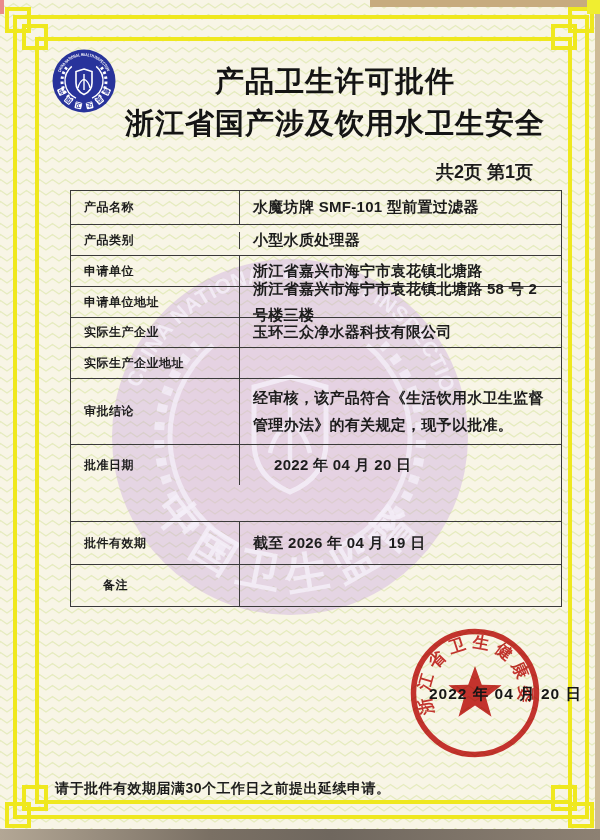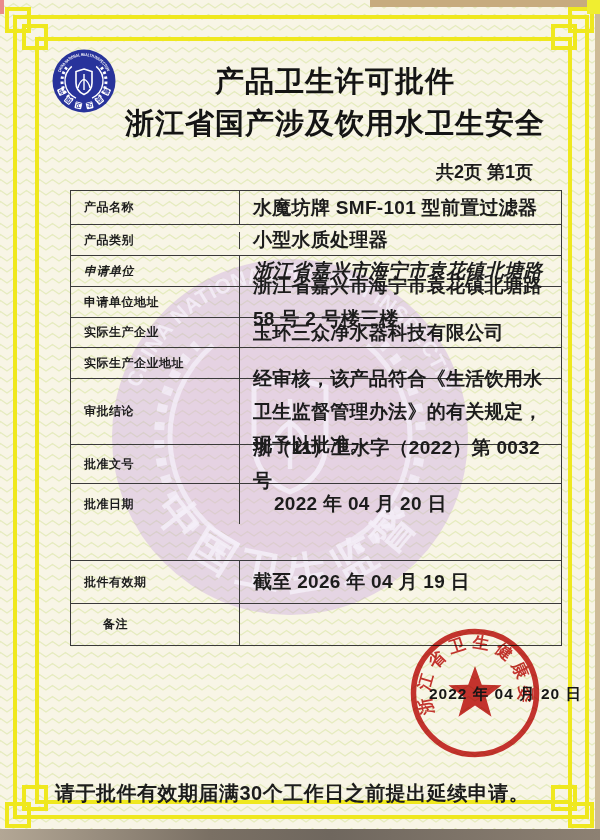--- a/index.html
+++ b/index.html
@@ -41,29 +41,29 @@
   .seal-date{position:absolute;left:429px;top:684px;font-size:15.5px;font-weight:700;
     letter-spacing:1px;color:#151515;white-space:nowrap;}
 
   
   .cert-table{position:absolute;left:70px;top:190px;width:492px;border:1.8px solid #3a3a3a;}
   .trow{display:flex;border-top:1.4px solid #3a3a3a;}
   .trow:first-child{border-top:none;}
   .tl{width:169px;border-right:1.4px solid #3a3a3a;display:flex;align-items:center;
       padding-left:13px;font-size:12px;font-weight:700;letter-spacing:.5px;}
   .tv{flex:1;display:flex;align-items:center;padding-left:13px;padding-right:6px;
-      font-size:19px;font-weight:700;letter-spacing:.3px;line-height:1.75;}
-  .r1{height:33px;} .r2{height:31px;align-items:center;} .r3{height:31px;font-style:italic;} .r4{height:31px;}
+      font-size:15px;font-weight:700;letter-spacing:.3px;line-height:1.75;}
+  .r1{height:33px;} .r2{height:31px;align-items:center;} .r3{height:31px;} .r4{height:31px;}
   .r5{height:30px;} .r6{height:31px;} .r7{height:66px;} .r8{height:39px;}
   .r9{height:41px;} .r10{height:43px;margin-top:36px;} .r11{height:42px;}
   .indent-label{padding-left:32px;}
   .indent-value{padding-left:34px;}
 
   
-  .footer-note{position:absolute;left:55px;top:780px;font-size:20px;font-weight:700;letter-spacing:.5px;}
+  .footer-note{position:absolute;left:55px;top:780px;font-size:14px;font-weight:700;letter-spacing:.5px;}
 </style>
 </head>
 <body>
 
 <div class="page">
 
   <svg id="wave-bg" viewBox="0 0 600 840" xmlns="http://www.w3.org/2000/svg">
       <path d="M-6 8 l6.5 -4.5 l6.5 4.5 l6.5 -4.5 l6.5 4.5 l6.5 -4.5 l6.5 4.5 l6.5 -4.5 l6.5 4.5 l6.5 -4.5 l6.5 4.5 l6.5 -4.5 l6.5 4.5 l6.5 -4.5 l6.5 4.5 l6.5 -4.5 l6.5 4.5 l6.5 -4.5 l6.5 4.5 l6.5 -4.5 l6.5 4.5 l6.5 -4.5 l6.5 4.5 l6.5 -4.5 l6.5 4.5 l6.5 -4.5 l6.5 4.5 l6.5 -4.5 l6.5 4.5 l6.5 -4.5 l6.5 4.5 l6.5 -4.5 l6.5 4.5 l6.5 -4.5 l6.5 4.5 l6.5 -4.5 l6.5 4.5 l6.5 -4.5 l6.5 4.5 l6.5 -4.5 l6.5 4.5 l6.5 -4.5 l6.5 4.5 l6.5 -4.5 l6.5 4.5 l6.5 -4.5 l6.5 4.5 l6.5 -4.5 l6.5 4.5 l6.5 -4.5 l6.5 4.5 l6.5 -4.5 l6.5 4.5 l6.5 -4.5 l6.5 4.5 l6.5 -4.5 l6.5 4.5 l6.5 -4.5 l6.5 4.5 l6.5 -4.5 l6.5 4.5 l6.5 -4.5 l6.5 4.5 l6.5 -4.5 l6.5 4.5 l6.5 -4.5 l6.5 4.5 l6.5 -4.5 l6.5 4.5 l6.5 -4.5 l6.5 4.5 l6.5 -4.5 l6.5 4.5 l6.5 -4.5 l6.5 4.5 l6.5 -4.5 l6.5 4.5 l6.5 -4.5 l6.5 4.5 l6.5 -4.5 l6.5 4.5 l6.5 -4.5 l6.5 4.5 l6.5 -4.5 l6.5 4.5 l6.5 -4.5 l6.5 4.5 l6.5 -4.5 l6.5 4.5 l6.5 -4.5 l6.5 4.5 l6.5 -4.5 l6.5 4.5 l6.5 -4.5 l6.5 4.5 l6.5 -4.5 l6.5 4.5" fill="none" stroke="#dfe8b2" stroke-width="1.3" opacity="0.75"></path>
       <path d="M-6 19 l6.5 -4.5 l6.5 4.5 l6.5 -4.5 l6.5 4.5 l6.5 -4.5 l6.5 4.5 l6.5 -4.5 l6.5 4.5 l6.5 -4.5 l6.5 4.5 l6.5 -4.5 l6.5 4.5 l6.5 -4.5 l6.5 4.5 l6.5 -4.5 l6.5 4.5 l6.5 -4.5 l6.5 4.5 l6.5 -4.5 l6.5 4.5 l6.5 -4.5 l6.5 4.5 l6.5 -4.5 l6.5 4.5 l6.5 -4.5 l6.5 4.5 l6.5 -4.5 l6.5 4.5 l6.5 -4.5 l6.5 4.5 l6.5 -4.5 l6.5 4.5 l6.5 -4.5 l6.5 4.5 l6.5 -4.5 l6.5 4.5 l6.5 -4.5 l6.5 4.5 l6.5 -4.5 l6.5 4.5 l6.5 -4.5 l6.5 4.5 l6.5 -4.5 l6.5 4.5 l6.5 -4.5 l6.5 4.5 l6.5 -4.5 l6.5 4.5 l6.5 -4.5 l6.5 4.5 l6.5 -4.5 l6.5 4.5 l6.5 -4.5 l6.5 4.5 l6.5 -4.5 l6.5 4.5 l6.5 -4.5 l6.5 4.5 l6.5 -4.5 l6.5 4.5 l6.5 -4.5 l6.5 4.5 l6.5 -4.5 l6.5 4.5 l6.5 -4.5 l6.5 4.5 l6.5 -4.5 l6.5 4.5 l6.5 -4.5 l6.5 4.5 l6.5 -4.5 l6.5 4.5 l6.5 -4.5 l6.5 4.5 l6.5 -4.5 l6.5 4.5 l6.5 -4.5 l6.5 4.5 l6.5 -4.5 l6.5 4.5 l6.5 -4.5 l6.5 4.5 l6.5 -4.5 l6.5 4.5 l6.5 -4.5 l6.5 4.5 l6.5 -4.5 l6.5 4.5 l6.5 -4.5 l6.5 4.5 l6.5 -4.5 l6.5 4.5 l6.5 -4.5 l6.5 4.5 l6.5 -4.5 l6.5 4.5" fill="none" stroke="#dfe8b2" stroke-width="1.3" opacity="0.75"></path>
       <path d="M-6 30 l6.5 -4.5 l6.5 4.5 l6.5 -4.5 l6.5 4.5 l6.5 -4.5 l6.5 4.5 l6.5 -4.5 l6.5 4.5 l6.5 -4.5 l6.5 4.5 l6.5 -4.5 l6.5 4.5 l6.5 -4.5 l6.5 4.5 l6.5 -4.5 l6.5 4.5 l6.5 -4.5 l6.5 4.5 l6.5 -4.5 l6.5 4.5 l6.5 -4.5 l6.5 4.5 l6.5 -4.5 l6.5 4.5 l6.5 -4.5 l6.5 4.5 l6.5 -4.5 l6.5 4.5 l6.5 -4.5 l6.5 4.5 l6.5 -4.5 l6.5 4.5 l6.5 -4.5 l6.5 4.5 l6.5 -4.5 l6.5 4.5 l6.5 -4.5 l6.5 4.5 l6.5 -4.5 l6.5 4.5 l6.5 -4.5 l6.5 4.5 l6.5 -4.5 l6.5 4.5 l6.5 -4.5 l6.5 4.5 l6.5 -4.5 l6.5 4.5 l6.5 -4.5 l6.5 4.5 l6.5 -4.5 l6.5 4.5 l6.5 -4.5 l6.5 4.5 l6.5 -4.5 l6.5 4.5 l6.5 -4.5 l6.5 4.5 l6.5 -4.5 l6.5 4.5 l6.5 -4.5 l6.5 4.5 l6.5 -4.5 l6.5 4.5 l6.5 -4.5 l6.5 4.5 l6.5 -4.5 l6.5 4.5 l6.5 -4.5 l6.5 4.5 l6.5 -4.5 l6.5 4.5 l6.5 -4.5 l6.5 4.5 l6.5 -4.5 l6.5 4.5 l6.5 -4.5 l6.5 4.5 l6.5 -4.5 l6.5 4.5 l6.5 -4.5 l6.5 4.5 l6.5 -4.5 l6.5 4.5 l6.5 -4.5 l6.5 4.5 l6.5 -4.5 l6.5 4.5 l6.5 -4.5 l6.5 4.5 l6.5 -4.5 l6.5 4.5 l6.5 -4.5 l6.5 4.5 l6.5 -4.5 l6.5 4.5" fill="none" stroke="#dfe8b2" stroke-width="1.3" opacity="0.75"></path>
@@ -257,24 +257,20 @@
       <div class="tl">实际生产企业</div>
       <div class="tv">玉环三众净水器科技有限公司</div>
     </div>
     <div class="trow r6">
       <div class="tl">实际生产企业地址</div>
     </div>
     <div class="trow r7">
       <div class="tl">审批结论</div>
       <div class="tv">经审核，该产品符合《生活饮用水卫生监督管理办法》的有关规定，现予以批准。</div>
     </div>
-    <div class="trow r8">
-      <div class="tl">批准文号</div>
-      <div class="tv">浙（11）卫水字（2022）第 0032 号</div>
-    </div>
     <div class="trow r9">
       <div class="tl">批准日期</div>
       <div class="tv indent-value">2022 年 04 月 20 日</div>
     </div>
     <div class="trow r10">
       <div class="tl">批件有效期</div>
       <div class="tv">截至 2026 年 04 月 19 日</div>
     </div>
     <div class="trow r11">
       <div class="tl indent-label">备注</div>

